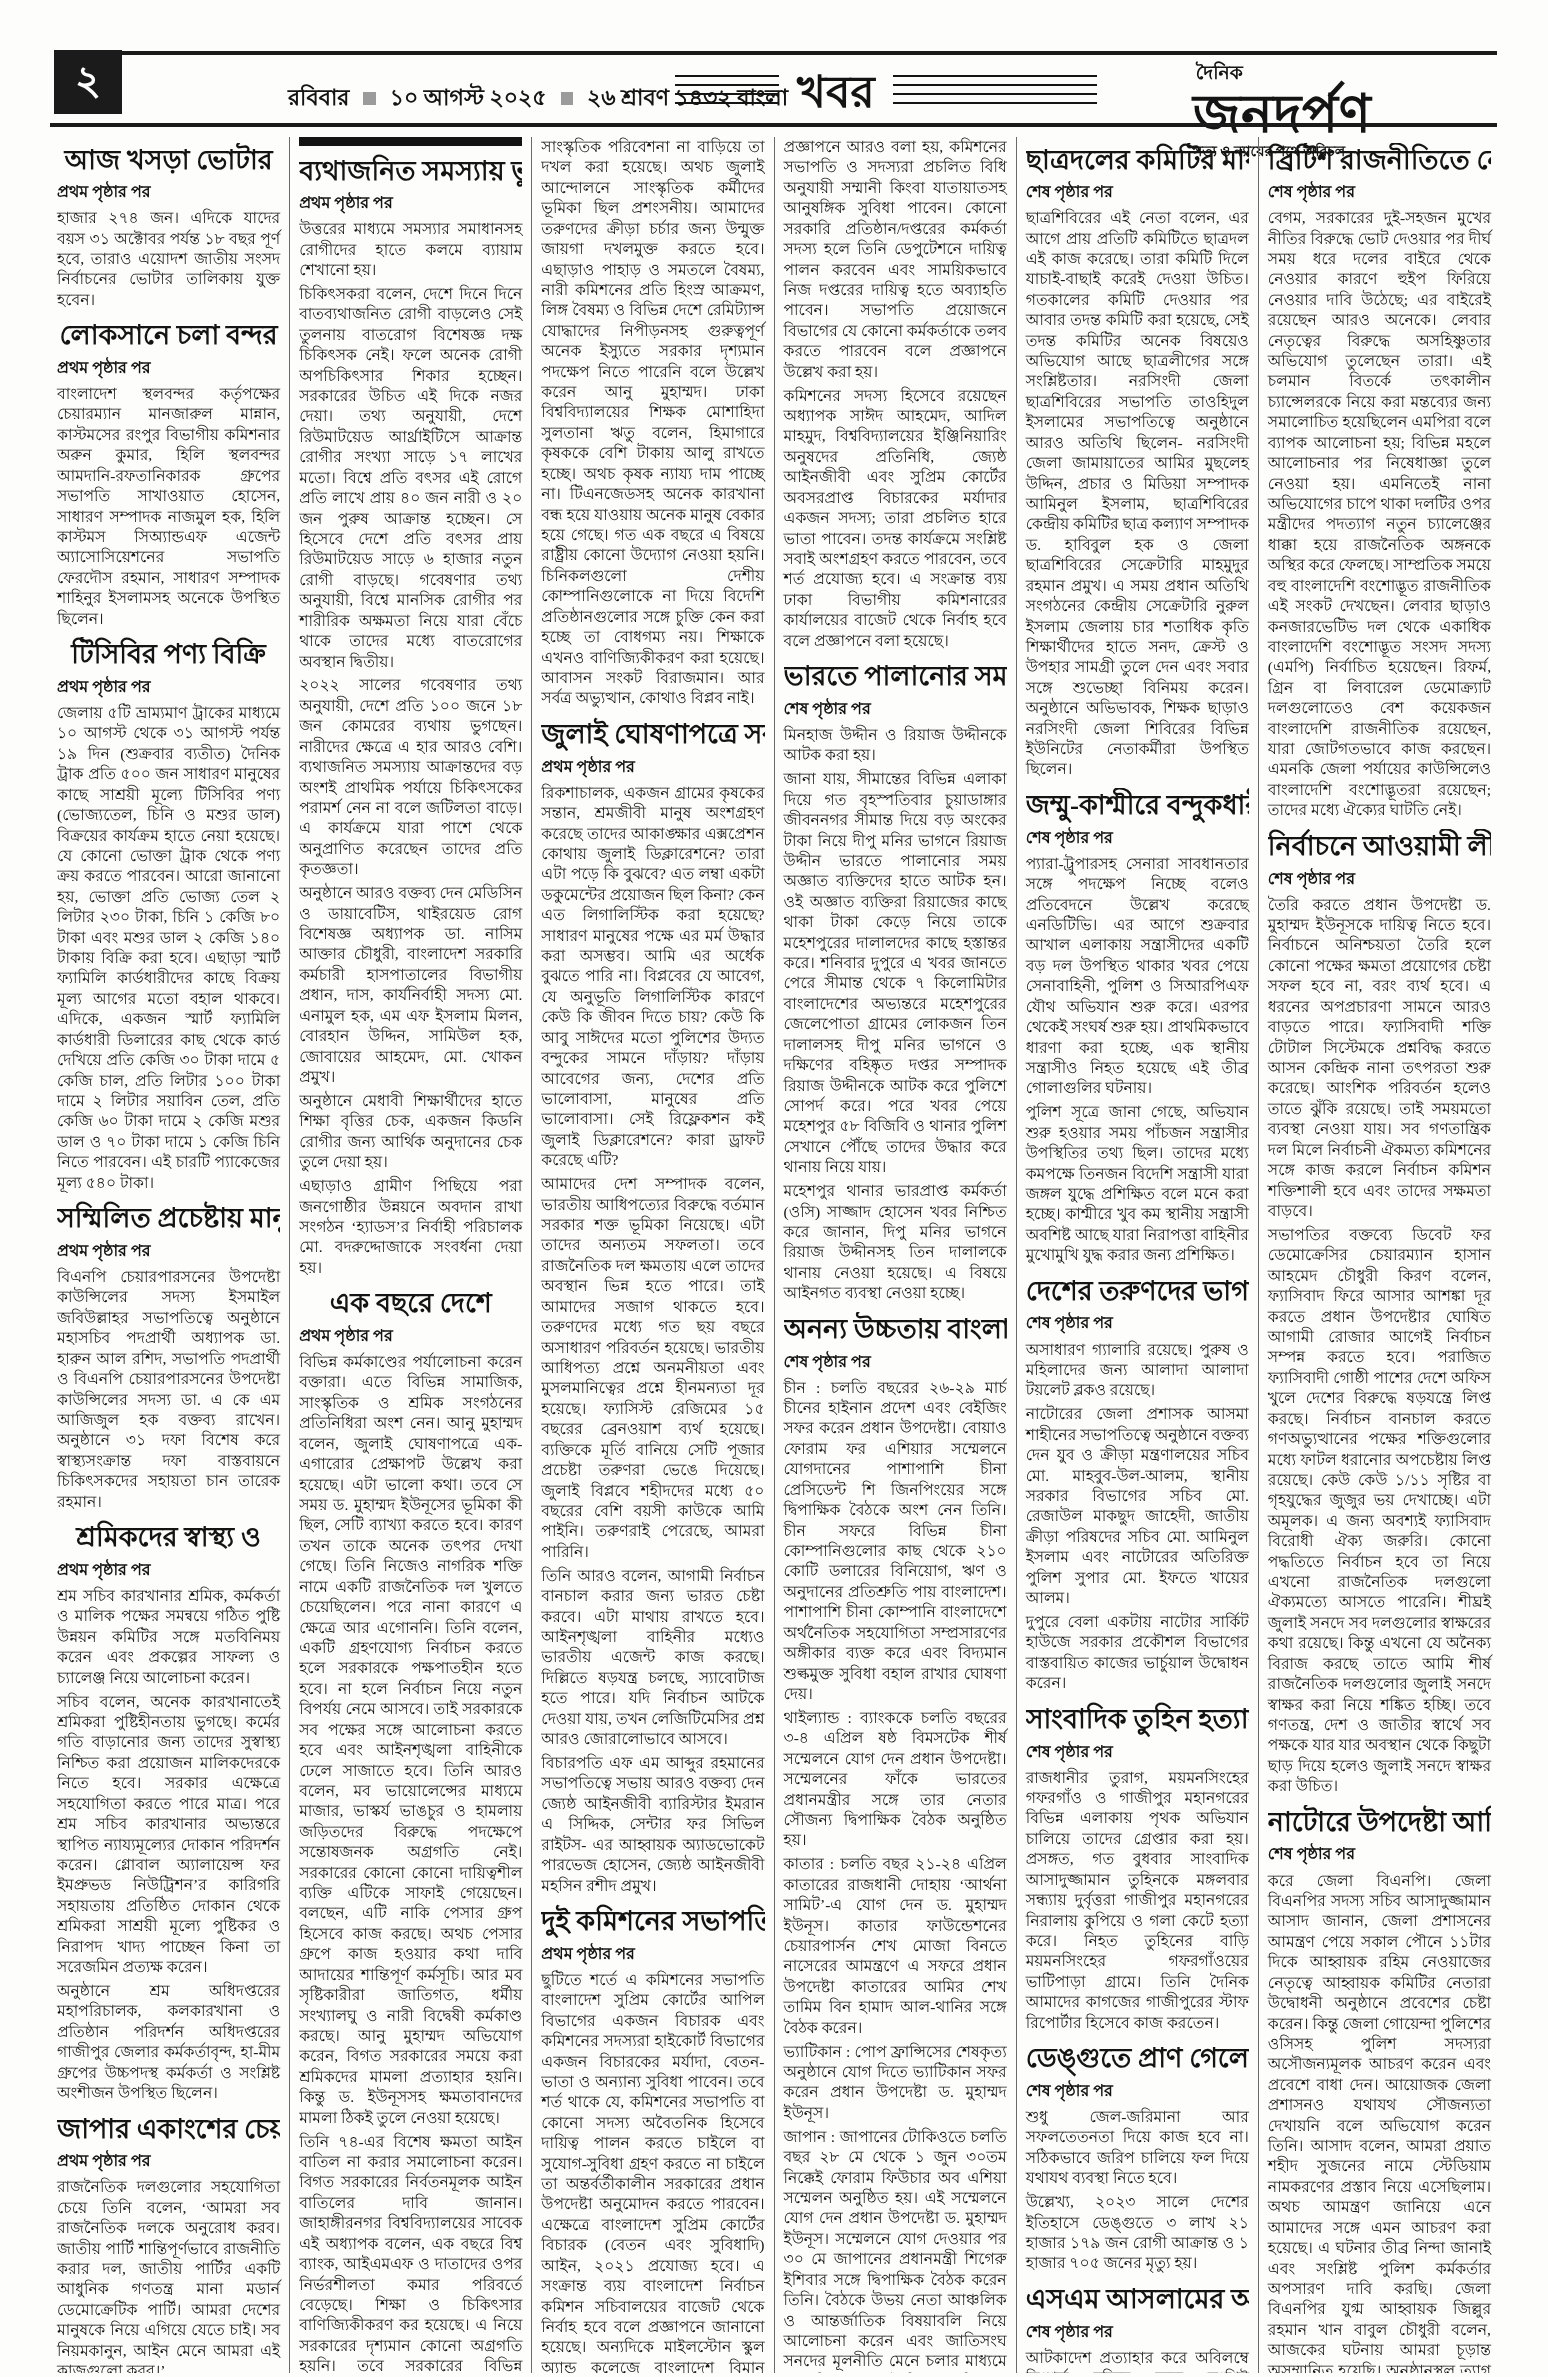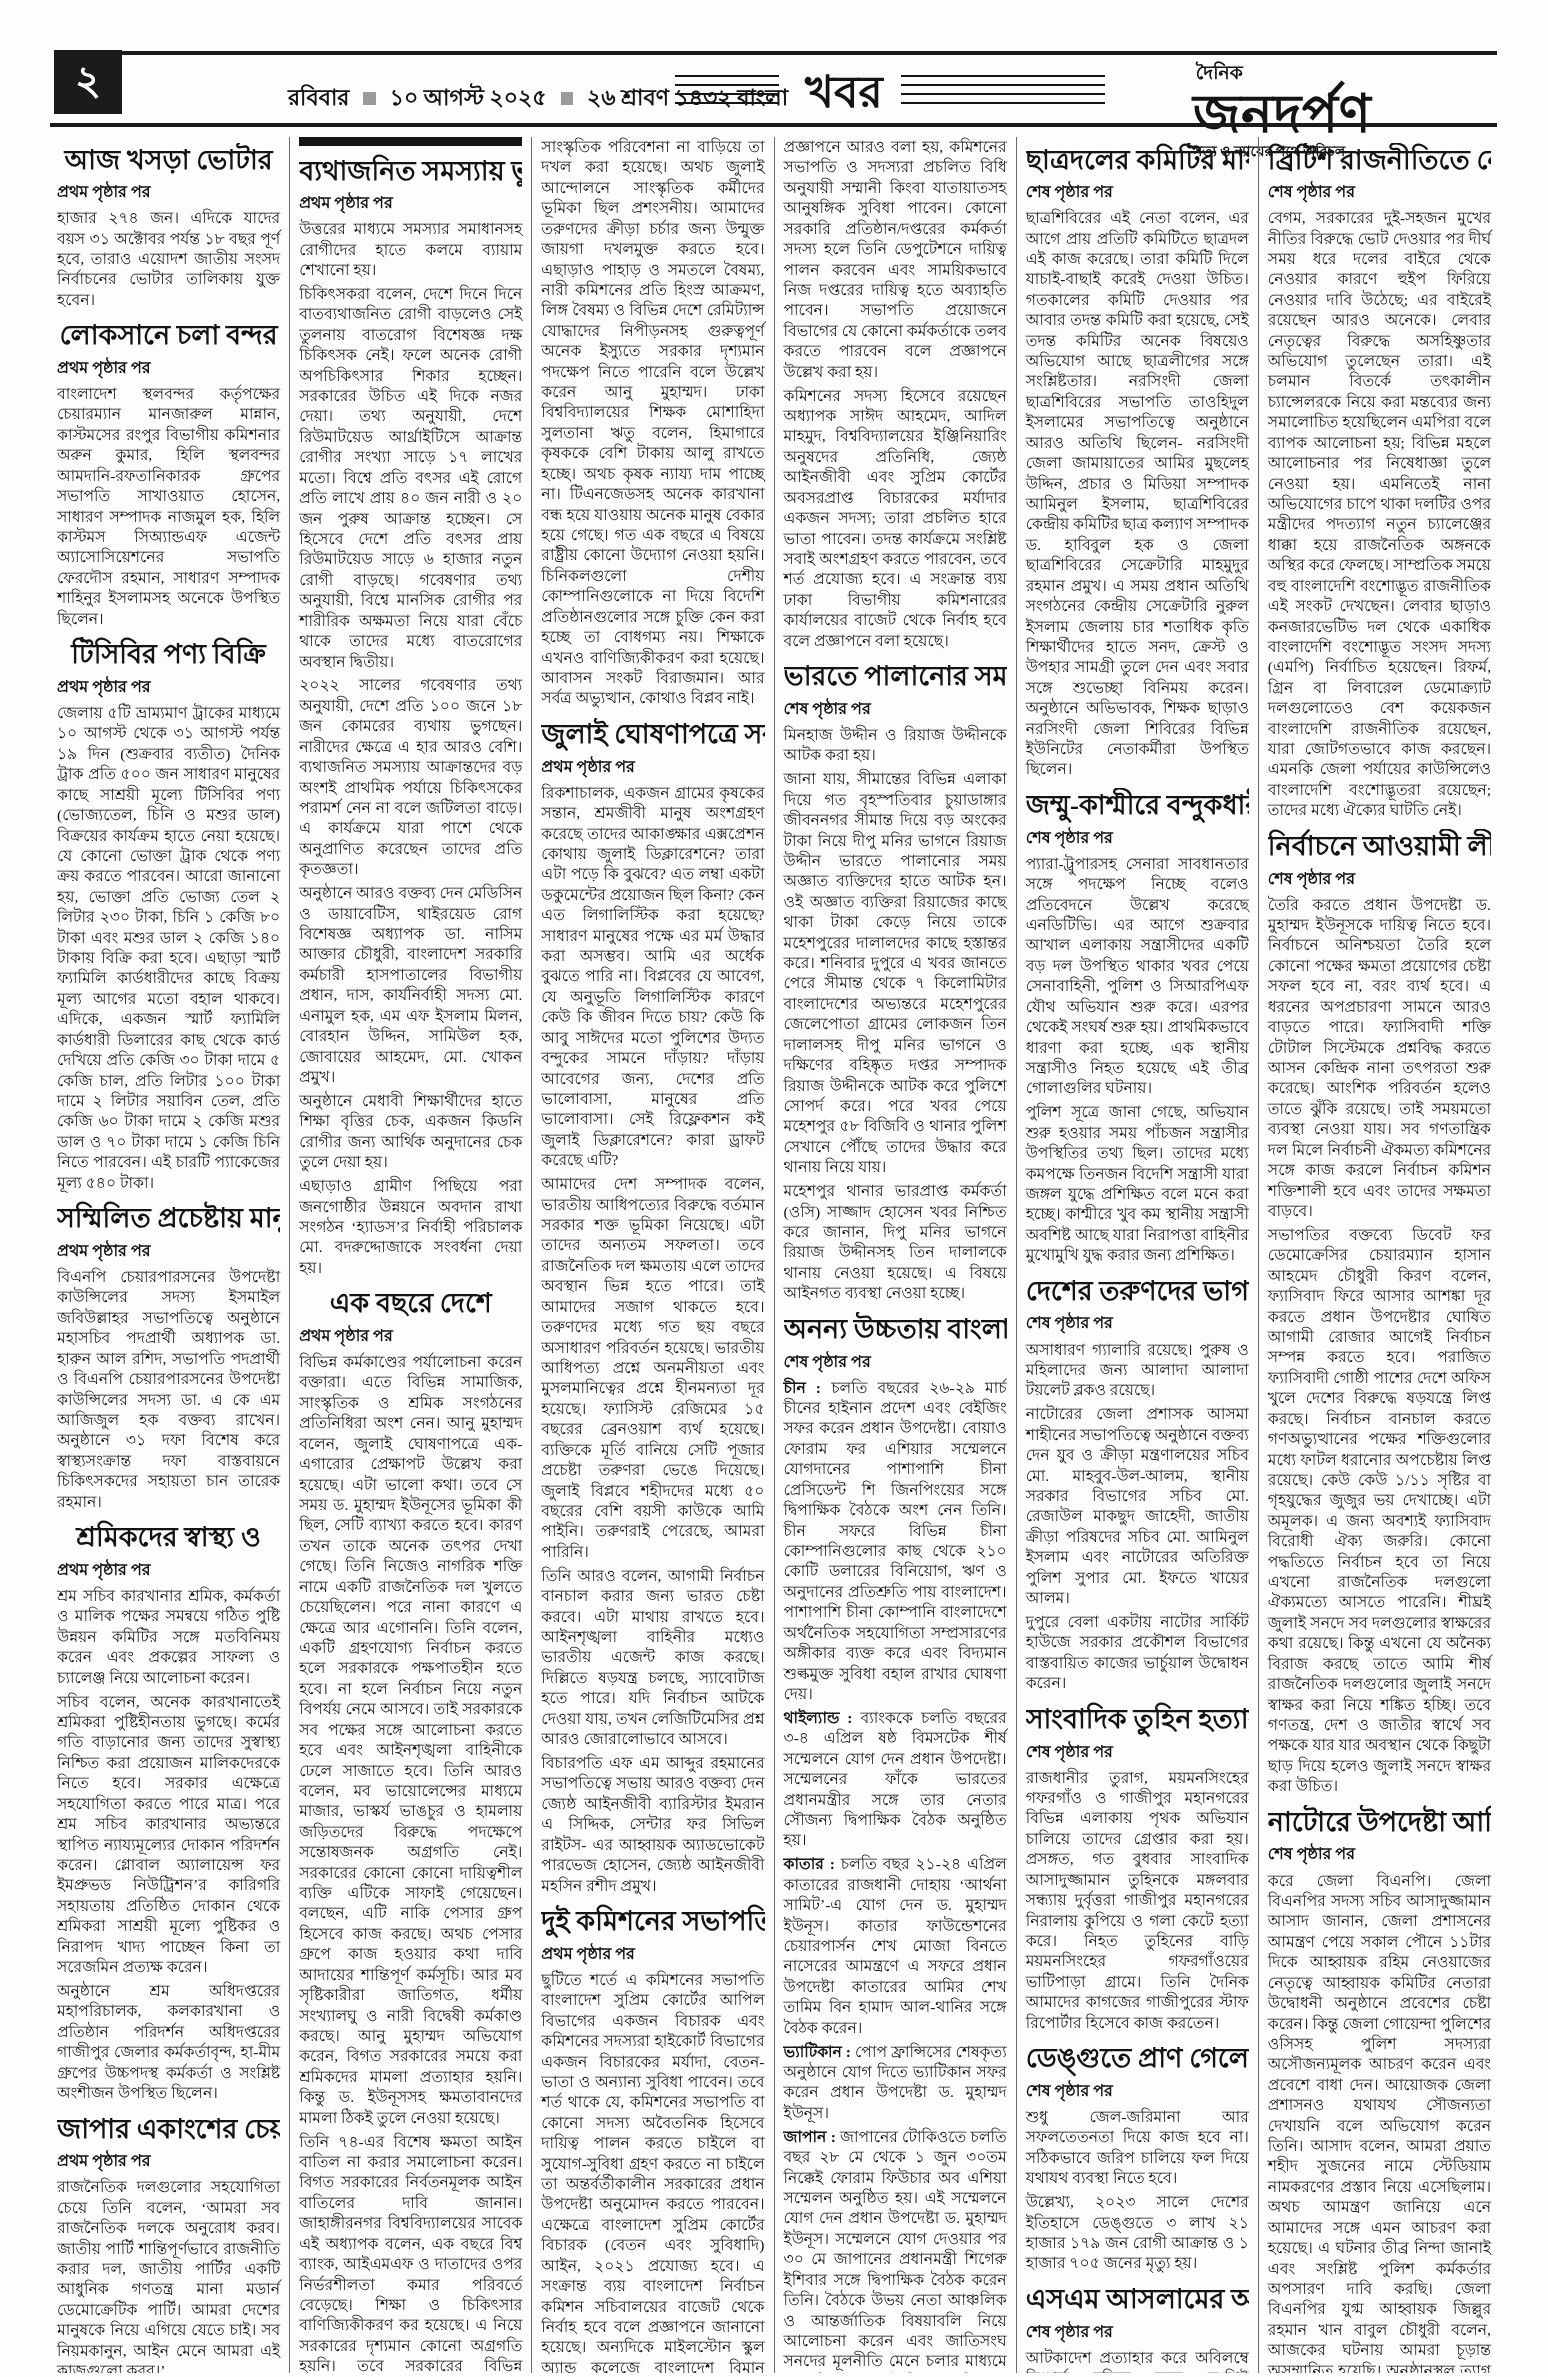--- a/index.html
+++ b/index.html
@@ -11,37 +11,37 @@
   .bottom-rule{position:absolute;left:0;right:0;bottom:0;height:4.1px;background:#1b1b1b;}
   .pagenum-box{position:absolute;left:4.1px;top:0;width:68px;height:64px;background:#1b1b1b;color:#fff;
                display:flex;align-items:center;justify-content:center;font-size:40px;font-weight:bold;}
   .dateline{position:absolute;left:238px;top:30px;display:flex;align-items:center;gap:14px;
             font-size:22px;font-weight:bold;white-space:nowrap;}
   .sq{width:12.4px;height:12.4px;background:#9b9b9b;display:inline-block;}
   .khobor-group{position:absolute;left:625px;top:21px;display:flex;align-items:center;gap:18px;}
   .hlines{height:36px;background:repeating-linear-gradient(to bottom,#141414 0 2.1px,transparent 2.1px 9px);}
   .hl-left{width:104px;}
   .hl-right{width:204px;}
-  .section-title{font-size:44px;font-weight:bold;line-height:1;margin-left:8px;}
+  .section-title{font-size:44px;font-weight:bold;line-height:1;}
   .masthead{position:absolute;right:0;top:9px;width:304px;}
   .mh-prefix{font-size:18.7px;font-weight:bold;margin-left:2.8px;}
   .mh-title{font-size:53px;font-weight:bold;line-height:.92;letter-spacing:0.7px;}
   .mh-tagline{font-size:14px;font-weight:bold;margin-top:1.4px;}
   
   .columns{position:absolute;left:48px;right:48px;top:137px;bottom:4.1px;display:flex;}
   .column{flex:1 1 0;padding:0 9px;overflow:hidden;}
   .column + .column{border-left:0.7px solid #6a6a6a;}
   .article{margin:0 0 8.3px;}
   .article.topbar{border-top:9px solid #141414;padding-top:2.1px;}
   .headline{font-size:27px;font-weight:bold;text-align:center;line-height:1.3;margin:5.5px 0 1.4px;
             white-space:nowrap;overflow:hidden;}
   .continued{font-size:16px;font-weight:bold;margin:0 0 2.1px;}
   .article p{font-size:15.6px;line-height:1.31;text-align:justify;margin:0 0 3.5px;
              -webkit-hyphens:auto;hyphens:auto;}
-  .article p b{font-weight:bold;}
+  .article p b{font-weight:normal;}
 </style>
 </head>
 <body>
 
 <div class="page">
 
   <header class="header">
     <div class="top-rule"></div>
     <div class="pagenum-box">
       <span>২</span>

